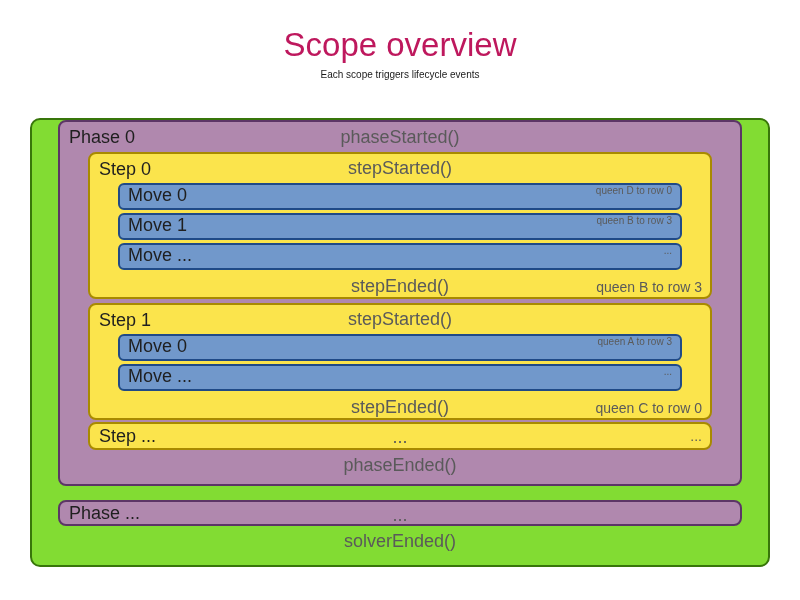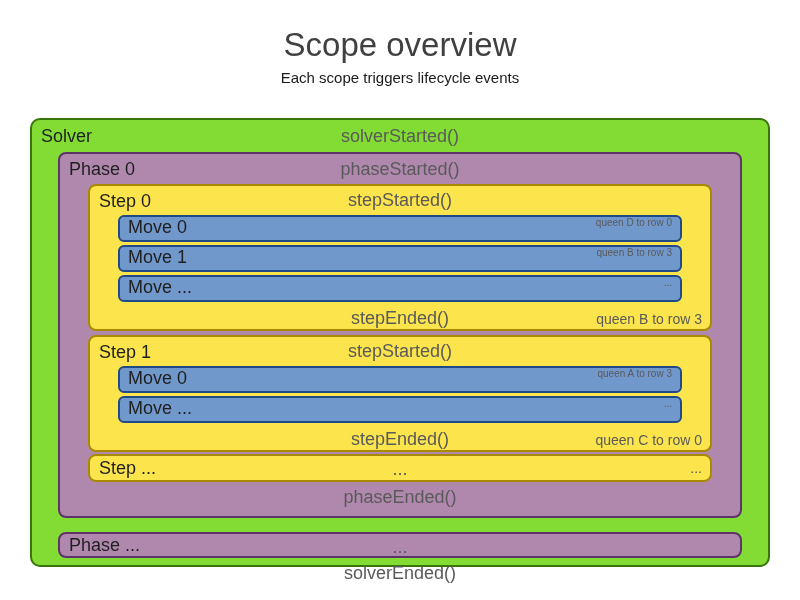--- a/index.html
+++ b/index.html
@@ -2,25 +2,25 @@
 <html><head>
 <meta charset="utf-8">
 <style>
   html,body{margin:0;padding:0;}
   body{
     width:800px;height:600px;position:relative;background:#ffffff;
     font-family:"Liberation Sans", sans-serif;overflow:hidden;
   }
   .title{
     position:absolute;top:26px;left:0;width:800px;text-align:center;
-    font-size:33px;color:#404040;letter-spacing:0px;
+    font-size:33px;color:#be185d;letter-spacing:0px;
   }
   .subtitle{
     position:absolute;top:69px;left:0;width:800px;text-align:center;
-    font-size:15px;color:#1a1a1a;
+    font-size:10px;color:#1a1a1a;
   }
   .box{box-sizing:border-box;}
   .solver{
     position:absolute;left:30px;top:118px;width:740px;height:449px;
     background:#82dc33;border:2px solid #38760a;border-radius:10px;
   }
   .phase{
     margin:0 26px;background:#b088ae;border:2px solid #5c3566;border-radius:8px;
   }
   .phase0{height:366px;}
@@ -60,24 +60,20 @@
   .move .mlbl{font-size:18px;color:#1f1f1f;white-space:nowrap;}
   .move .mnote{font-size:10px;color:#5a5a5a;white-space:nowrap;}
 </style>
 </head>
 <body>
 
 <div class="title">Scope overview</div>
 <div class="subtitle">Each scope triggers lifecycle events</div>
 
 <div class="box solver">
-  <div class="hdr solver-hdr">
-    <span class="lbl">Solver</span>
-    <span class="evt">solverStarted()</span>
-  </div>
 
   <div class="box phase phase0">
     <div class="hdr phase-hdr">
       <span class="lbl">Phase 0</span>
       <span class="evt">phaseStarted()</span>
     </div>
 
     <div class="box step step0">
       <div class="hdr step-hdr">
         <span class="lbl">Step 0</span>

